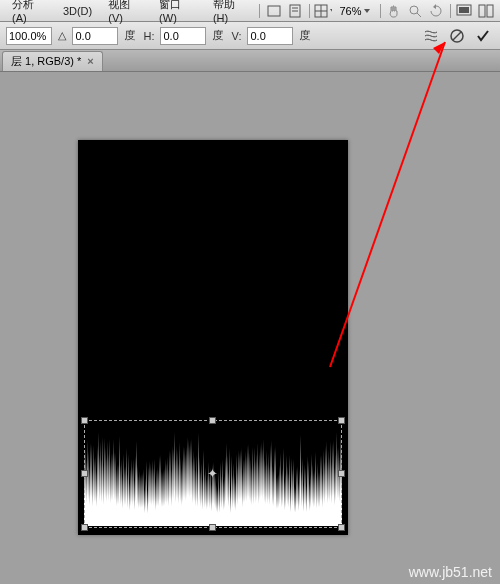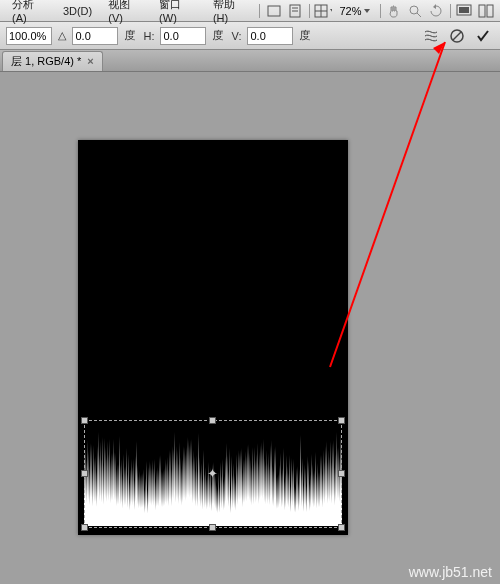--- a/index.html
+++ b/index.html
@@ -60,21 +60,21 @@
   <span class="sep"></span>
   <span class="ico">
       <svg width="22" height="14">
         <rect x="1" y="1" width="12" height="12" fill="none" stroke="#555"></rect>
         <line x1="1" y1="7" x2="13" y2="7" stroke="#555"></line>
         <line x1="7" y1="1" x2="7" y2="13" stroke="#555"></line>
         <path d="M16 5l3 4 3-4z" fill="#555"></path>
       </svg>
     </span>
   <span class="ico" style="width:40px">
-      <span>72%</span>
+      <span>76%</span>
       <svg width="10" height="10">
         <path d="M2 3l3 4 3-4z" fill="#555"></path>
       </svg>
     </span>
   <span class="sep"></span>
   <span class="ico">
       <svg width="14" height="14">
         <path d="M4 7V3h1v4h1V2h1v5h1V3h1v4h1v3c0 2-1 3-3 3H6c-2 0-2-1-3-3l1-3z" fill="none" stroke="#888"></path>
       </svg>
     </span>
@@ -130,21 +130,21 @@
     </div>
   <div class="btn">
       <svg width="16" height="16">
         <path d="M3 8l3 4 7-9" fill="none" stroke="#222" stroke-width="2"></path>
       </svg>
     </div>
 </div>
 
 <div class="tabbar">
   <div class="tab">
-    <span>层 1, RGB/4) *</span>
+    <span>层 1, RGB/3) *</span>
     <span class="x">×</span>
   </div>
 </div>
 
 <div class="workspace">
   <div class="canvas">
     <div class="wave" id="wave">
         <div class="bar" style="left: 0px; height: 76.0059px;"></div>
         <div class="bar" style="left: 1px; height: 79.3638px;"></div>
         <div class="bar" style="left: 2px; height: 66.2607px;"></div>

